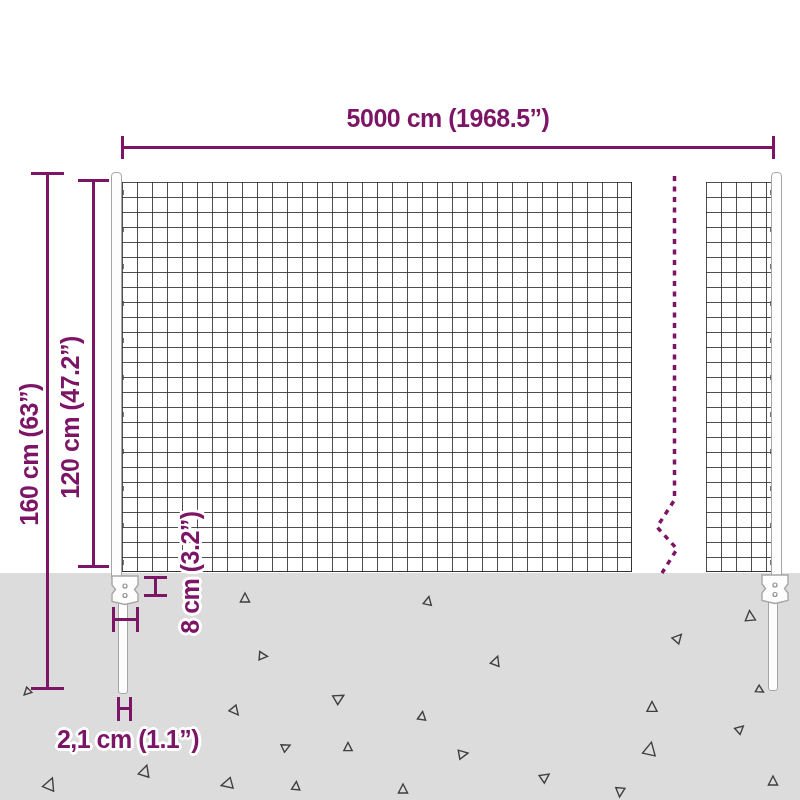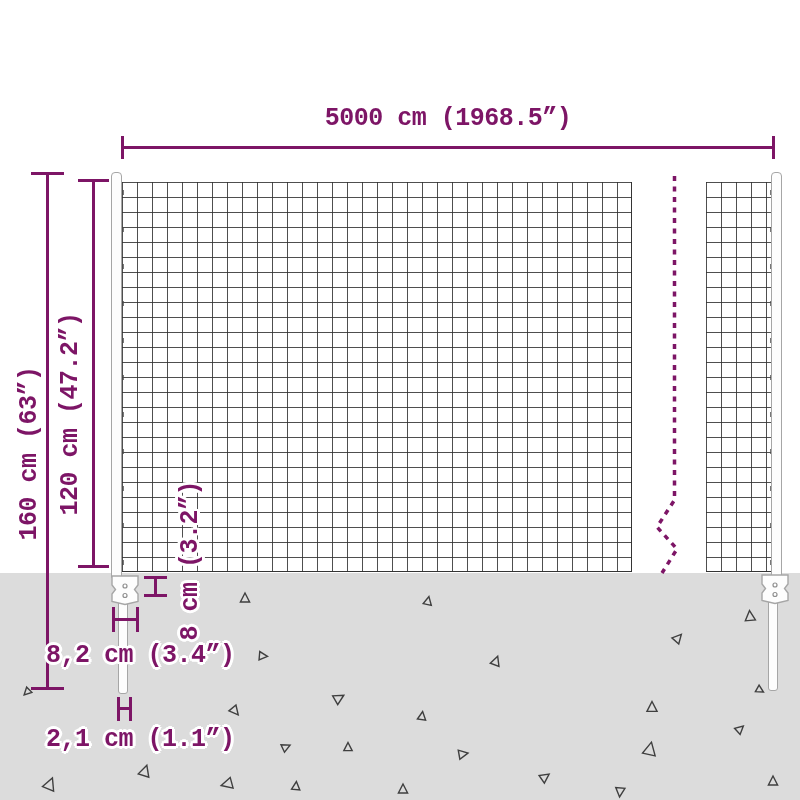--- a/index.html
+++ b/index.html
@@ -1,21 +1,21 @@
 <!DOCTYPE html>
 <html><head>
 <meta charset="utf-8">
 <style>
   html,body{margin:0;padding:0;}
   body{
     width:800px;height:800px;position:relative;overflow:hidden;
     background:var(--background,#fff);
     font-family:"Liberation Sans","DejaVu Sans",sans-serif;
   }
-  .stage{position:absolute;inset:0;font-family:Liberation Mono, monospace;}
+  .stage{position:absolute;inset:0;}
   
   .ground{position:absolute;left:0;top:573px;width:800px;height:227px;background:var(--ground,#dcdcdc);}
   svg.decor{position:absolute;left:0;top:0;width:800px;height:800px;pointer-events:none;}
   .tri{fill:none;stroke:var(--triangle-outline,#3f3f3f);}
   
   .mesh{
     position:absolute;
     background-image:
       repeating-linear-gradient(to right, rgba(48,48,48,.85) 0 1px, transparent 1px 15px),
       repeating-linear-gradient(to bottom, rgba(48,48,48,.85) 0 1px, transparent 1px 15px);
@@ -141,20 +141,19 @@
   <div class="dim-label rot" style="left:-28px;top:403px;width:196px;">120 cm (47.2”)</div>
 
   <div class="dim" style="left:154px;top:578px;width:3px;height:18px;"></div>
   <div class="dim" style="left:144px;top:576px;width:23px;height:3px;"></div>
   <div class="dim" style="left:144px;top:594px;width:23px;height:3px;"></div>
   <div class="dim-label rot" style="left:122px;top:558px;width:136px;">8 cm (3.2”)</div>
 
   <div class="dim" style="left:114px;top:618px;width:24px;height:3px;"></div>
   <div class="dim" style="left:112px;top:607px;width:3px;height:25px;"></div>
   <div class="dim" style="left:136px;top:607px;width:3px;height:25px;"></div>
-  <div class="dim-label" style="left:46px;top:641px;width:164px;">8,2 cm (3.4”)</div>
 
   <div class="dim" style="left:119px;top:707px;width:12px;height:3px;"></div>
   <div class="dim" style="left:117px;top:697px;width:3px;height:24px;"></div>
   <div class="dim" style="left:129px;top:697px;width:3px;height:24px;"></div>
   <div class="dim-label" style="left:46px;top:725px;width:164px;">2,1 cm (1.1”)</div>
 
 </div>
 
 </body></html>

